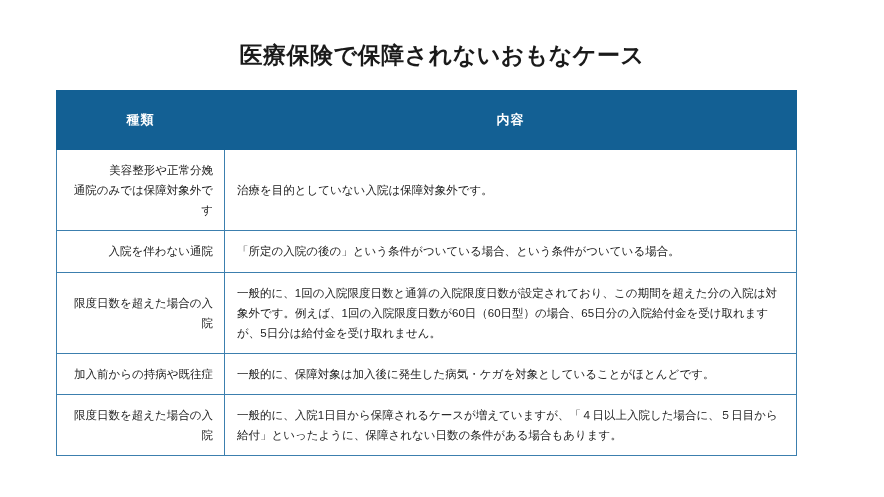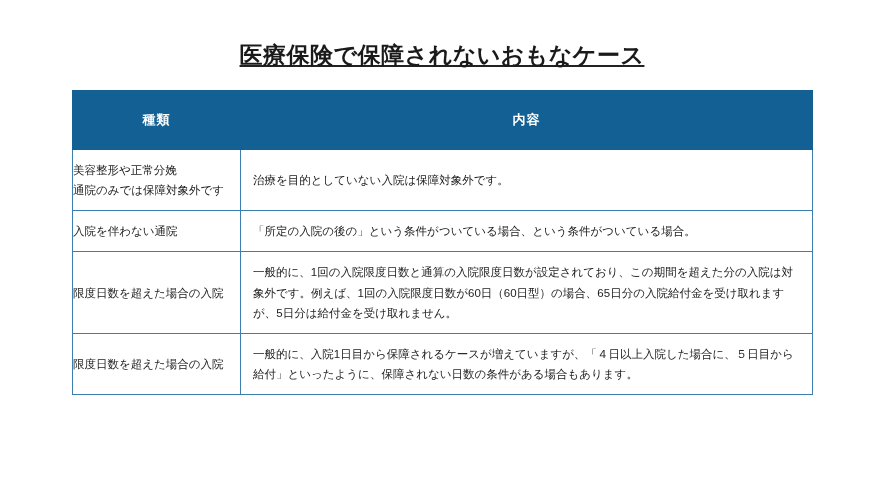--- a/index.html
+++ b/index.html
@@ -12,35 +12,34 @@
     background: #ffffff;
     font-family: "Liberation Sans", "DejaVu Sans", sans-serif;
     color: #222222;
     overflow: hidden;
   }
   .page {
     position: relative;
     width: 884px;
     height: 366px;
     box-sizing: border-box;
-    text-decoration: underline;
   }
   .page-title {
     text-align: center;
     font-size: 23px;
     font-weight: bold;
     color: #1a1a1a;
     letter-spacing: 0.5px;
     margin: 0;
     padding-top: 42px;
     line-height: 1.2;
   }
   .table-wrap {
     position: absolute;
-    left: 72px;
+    left: 56px;
     top: 90px;
     width: 740px;
   }
   table.case-table {
     border-collapse: collapse;
     width: 740px;
     table-layout: fixed;
   }
   table.case-table th {
     background: #136094;
@@ -54,22 +53,22 @@
     letter-spacing: 1px;
   }
   table.case-table td {
     border: 1px solid #3c7fae;
     font-size: 11.5px;
     vertical-align: middle;
     line-height: 1.75;
     color: #222222;
   }
   td.type-cell {
-    text-align: left;
-    padding: 10px 0;
+    text-align: right;
+    padding: 10px 11px;
     width: 168px;
   }
   td.content-cell {
     text-align: left;
     padding: 10px 14px 10px 12px;
     margin-top: 28px;
   }
   col.col-type { width: 168px; }
   col.col-content { width: 572px; }
   .nowrap-line { display: block; }
@@ -110,20 +109,26 @@
           <td class="content-cell">「所定の入院の後の」という条件がついている場合、という条件がついている場合。</td>
         </tr>
 
         <tr>
           <td class="type-cell">
             <span class="nowrap-line">限度日数を超えた場合の入院</span>
           </td>
           <td class="content-cell">一般的に、1回の入院限度日数と通算の入院限度日数が設定されており、この期間を超えた分の入院は対象外です。例えば、1回の入院限度日数が60日（60日型）の場合、65日分の入院給付金を受け取れますが、5日分は給付金を受け取れません。</td>
         </tr>
 
+        <tr>
+          <td class="type-cell">
+            <span class="nowrap-line">加入前からの持病や既往症</span>
+          </td>
+          <td class="content-cell">一般的に、保障対象は加入後に発生した病気・ケガを対象としていることがほとんどです。</td>
+        </tr>
 
         <tr>
           <td class="type-cell">
             <span class="nowrap-line">限度日数を超えた場合の入院</span>
           </td>
           <td class="content-cell">一般的に、入院1日目から保障されるケースが増えていますが、「４日以上入院した場合に、５日目から給付」といったように、保障されない日数の条件がある場合もあります。</td>
         </tr>
 
       </tbody>
     </table>

